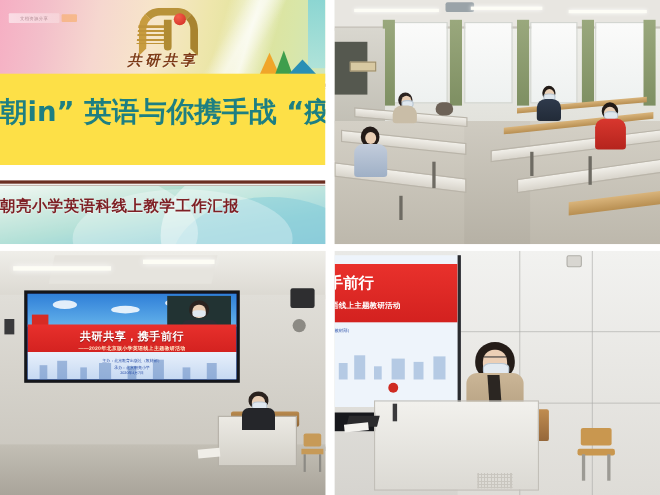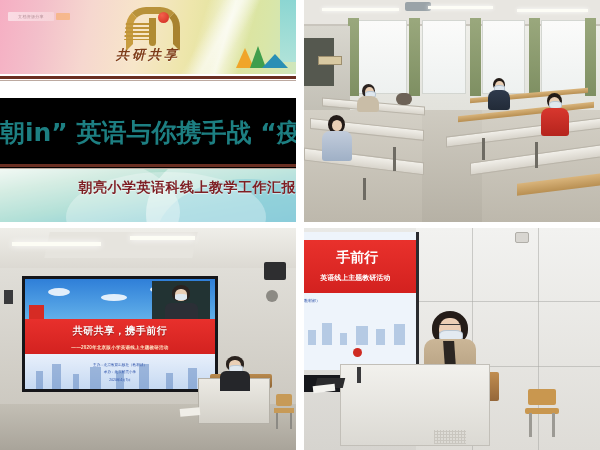--- a/index.html
+++ b/index.html
@@ -53,33 +53,33 @@
   .tri.b{left:14px;top:0;border-left:8px solid transparent;border-right:8px solid transparent;border-bottom:22px solid #3f9e4d;}
   .tri.c{left:26px;top:8px;border-left:13px solid transparent;border-right:13px solid transparent;border-bottom:14px solid #2a8fb5;}
 
   .rule{position:absolute;left:0;right:0;height:3px;background:#6b2f22;}
   .rule.top{top:76px;}
   .rule.bottom{top:164px;}
   .rule-thin{position:absolute;left:0;right:0;height:1px;background:#bca9a0;}
   .rule-thin.t{top:80px;}
   .rule-thin.b{top:168px;}
 
-  .slide-mid{position:absolute;left:0;right:0;top:98px;height:83px;background:#000000;}
+  .slide-mid{position:absolute;left:0;right:0;top:67px;height:83px;background:#fde047;}
   .slide-title{position:absolute;left:0;right:0;top:20px;text-align:center;
       font-family:"DejaVu Sans","Liberation Sans",sans-serif;font-weight:700;
       font-size:25px;line-height:30px;color:#1d7f82;letter-spacing:0px;white-space:nowrap;}
 
   .slide-foot{position:absolute;left:0;right:0;top:169px;bottom:0;overflow:hidden;
       background:linear-gradient(170deg,#eaf5ee 0%,#bfe3d4 22%,#8fd2c4 48%,#5fbcc2 72%,#49a9bf 100%);}
   .wave{position:absolute;border-radius:50%;}
   .wave.w1{right:-70px;top:-30px;width:220px;height:150px;background:rgba(255,255,255,.45);}
   .wave.w2{right:-40px;top:10px;width:180px;height:120px;background:rgba(120,200,215,.45);}
   .wave.w3{left:-60px;bottom:-50px;width:240px;height:120px;background:rgba(255,255,255,.35);}
   .wave.w4{right:30px;bottom:-40px;width:200px;height:90px;background:rgba(255,255,255,.3);}
-  .foot-line1{position:absolute;left:0;right:0;top:10px;text-align:right;
+  .foot-line1{position:absolute;left:0;right:0;top:10px;text-align:left;
       font-family:"DejaVu Sans","Liberation Sans",sans-serif;font-weight:700;font-size:14px;
       color:#7e1f24;letter-spacing:.5px;text-shadow:0 1px 1px rgba(255,255,255,.6);white-space:nowrap;}
   .foot-line2{position:absolute;left:0;right:0;top:28px;text-align:center;
       font-family:"DejaVu Sans","Liberation Sans",sans-serif;font-weight:700;font-size:14px;
       color:#7e1f24;letter-spacing:.5px;text-shadow:0 1px 1px rgba(255,255,255,.6);}
 
   
   .photo{position:absolute;inset:0;overflow:hidden;}
 
   
@@ -112,21 +112,21 @@
 
   
   .p3{background:linear-gradient(180deg,#e4e2dd 0%,#dcd9d2 40%,#cbc7be 100%);}
   .p3 .ceil{position:absolute;left:0;right:0;top:0;height:44px;background:linear-gradient(180deg,#efeee9,#dad7d0);}
   .p3 .ceilpanel{position:absolute;left:16%;top:4px;width:50%;height:26px;background:#e6e4de;transform:skewX(-12deg);}
   .p3 .lamp{position:absolute;height:4px;background:#fdfdf5;box-shadow:0 0 6px #fff;}
   .p3 .wall{position:absolute;left:0;right:0;top:40px;bottom:0;background:linear-gradient(180deg,#e0ded8,#c6c2b9);}
   .p3 .speaker{position:absolute;right:10px;top:34px;width:22px;height:18px;background:#2e2e30;border-radius:2px;}
   .p3 .speaker2{position:absolute;right:18px;top:62px;width:12px;height:12px;border-radius:50%;background:#8c8a84;}
   .p3 .speakerL{position:absolute;left:4px;top:62px;width:9px;height:14px;background:#3a3a3c;}
-  .p3 .screenframe{position:absolute;left:22px;top:48px;width:196px;height:116px;background:#15161a;padding:3px;box-sizing:border-box;}
+  .p3 .screenframe{position:absolute;left:22px;top:36px;width:196px;height:84px;background:#15161a;padding:3px;box-sizing:border-box;}
   .p3 .screen{position:absolute;inset:3px;overflow:hidden;background:#1f55c8;}
   .p3 .sky{position:absolute;left:0;right:0;top:0;height:38%;background:linear-gradient(180deg,#2f7fd8,#64b2ea);}
   .p3 .cloud{position:absolute;background:rgba(255,255,255,.85);border-radius:50%;}
   .p3 .redband{position:absolute;left:0;right:0;top:36%;height:34%;background:linear-gradient(180deg,#e8302c,#d2211f);}
   .p3 .city{position:absolute;left:0;right:0;bottom:0;height:32%;background:linear-gradient(180deg,#e8f0fb,#c6d9f2);}
   .p3 .bldg{position:absolute;bottom:0;background:rgba(90,130,190,.5);}
   .p3 .vidbox{position:absolute;right:5px;top:2px;width:58px;height:40px;background:#233;overflow:hidden;}
   .p3 .flag{position:absolute;left:4px;top:24%;width:15px;height:16px;background:#d62b24;}
   .p3 .s-title{position:absolute;left:0;right:0;top:41%;text-align:center;color:#fff;font-weight:700;
       font-size:10px;letter-spacing:.5px;white-space:nowrap;text-shadow:0 1px 1px rgba(0,0,0,.35);}
@@ -140,21 +140,21 @@
   .p3 .podium{position:absolute;right:26px;bottom:26px;width:70px;height:44px;
       background:linear-gradient(180deg,#eceae4,#d3d0c8);border:1px solid #b5b1a8;}
   .p3 .podtop{position:absolute;right:24px;bottom:62px;width:62px;height:14px;
       background:linear-gradient(180deg,#b98a4e,#8e6434);border-radius:2px;}
   .p3 .chair{position:absolute;right:2px;bottom:22px;width:20px;height:34px;}
   .p3 .chairback{position:absolute;left:2px;top:0;width:16px;height:12px;background:#c79a57;border-radius:2px;}
   .p3 .chairseat{position:absolute;left:0;top:14px;width:20px;height:5px;background:#c79a57;}
   .p3 .chairleg{position:absolute;width:2px;height:16px;background:#8c8a84;top:19px;}
 
   
-  .p4{background:linear-gradient(180deg,#e9e9e6 0%,#e2e1dd 50%,#d6d4cf 100%);text-align:center;}
+  .p4{background:linear-gradient(180deg,#e9e9e6 0%,#e2e1dd 50%,#d6d4cf 100%);}
   .p4 .tilewall{position:absolute;left:38%;top:0;right:0;bottom:0;
       background:linear-gradient(180deg,#f2f2f0,#dedcd7);}
   .p4 .grout{position:absolute;background:rgba(170,170,165,.55);}
   .p4 .screen{position:absolute;left:0;top:4px;width:38%;height:62%;background:#eef4fb;overflow:hidden;border-right:3px solid #2a2b2f;}
   .p4 .redband{position:absolute;left:0;right:0;top:6%;height:38%;background:linear-gradient(180deg,#e9312c,#d3211f);}
   .p4 .s-title{position:absolute;left:-6px;right:0;top:12%;color:#fff;font-weight:700;font-size:14px;white-space:nowrap;}
   .p4 .s-sub{position:absolute;left:-10px;right:0;top:30%;color:#fff;font-weight:700;font-size:7px;white-space:nowrap;}
   .p4 .s-note{position:absolute;left:-4px;top:48%;color:#2a4fa8;font-size:4px;white-space:nowrap;}
   .p4 .city{position:absolute;left:0;right:0;bottom:18%;height:22%;}
   .p4 .bldg{position:absolute;bottom:0;background:rgba(110,150,200,.45);}

